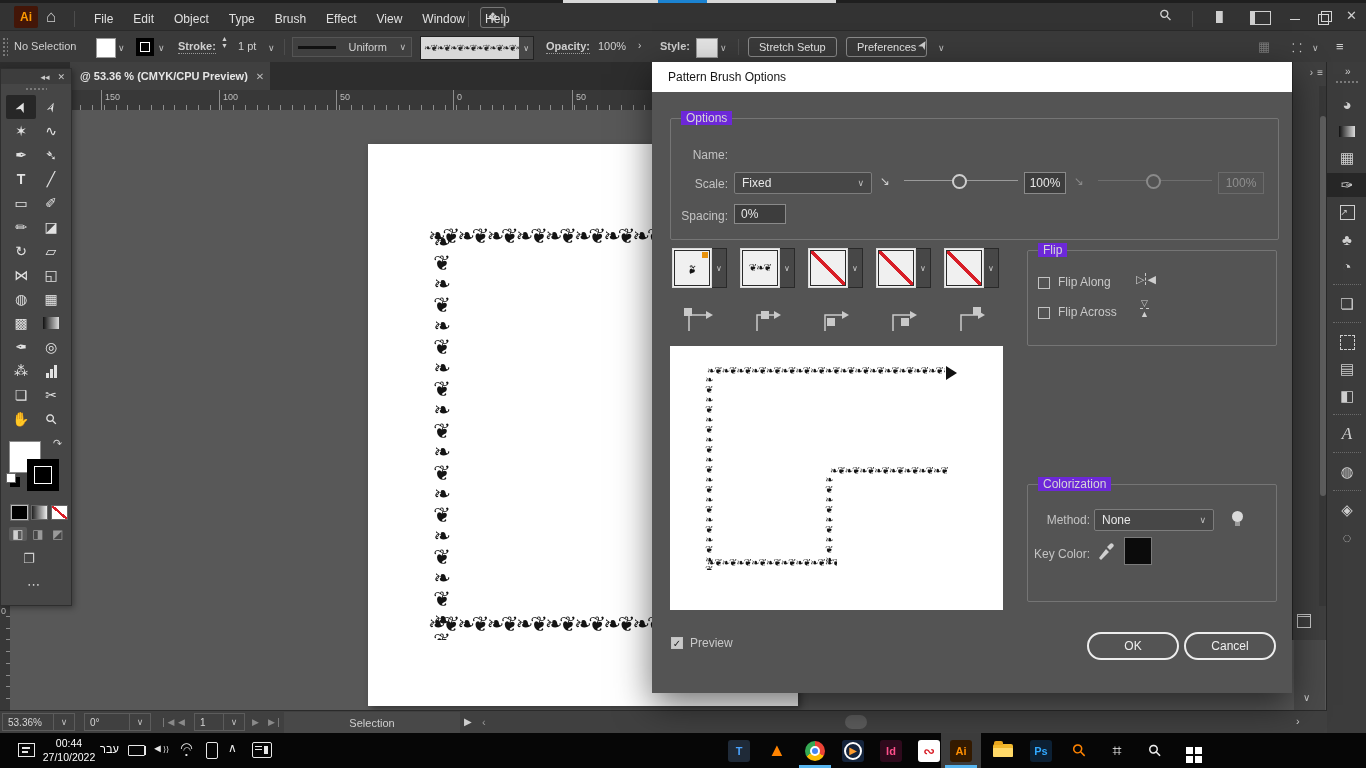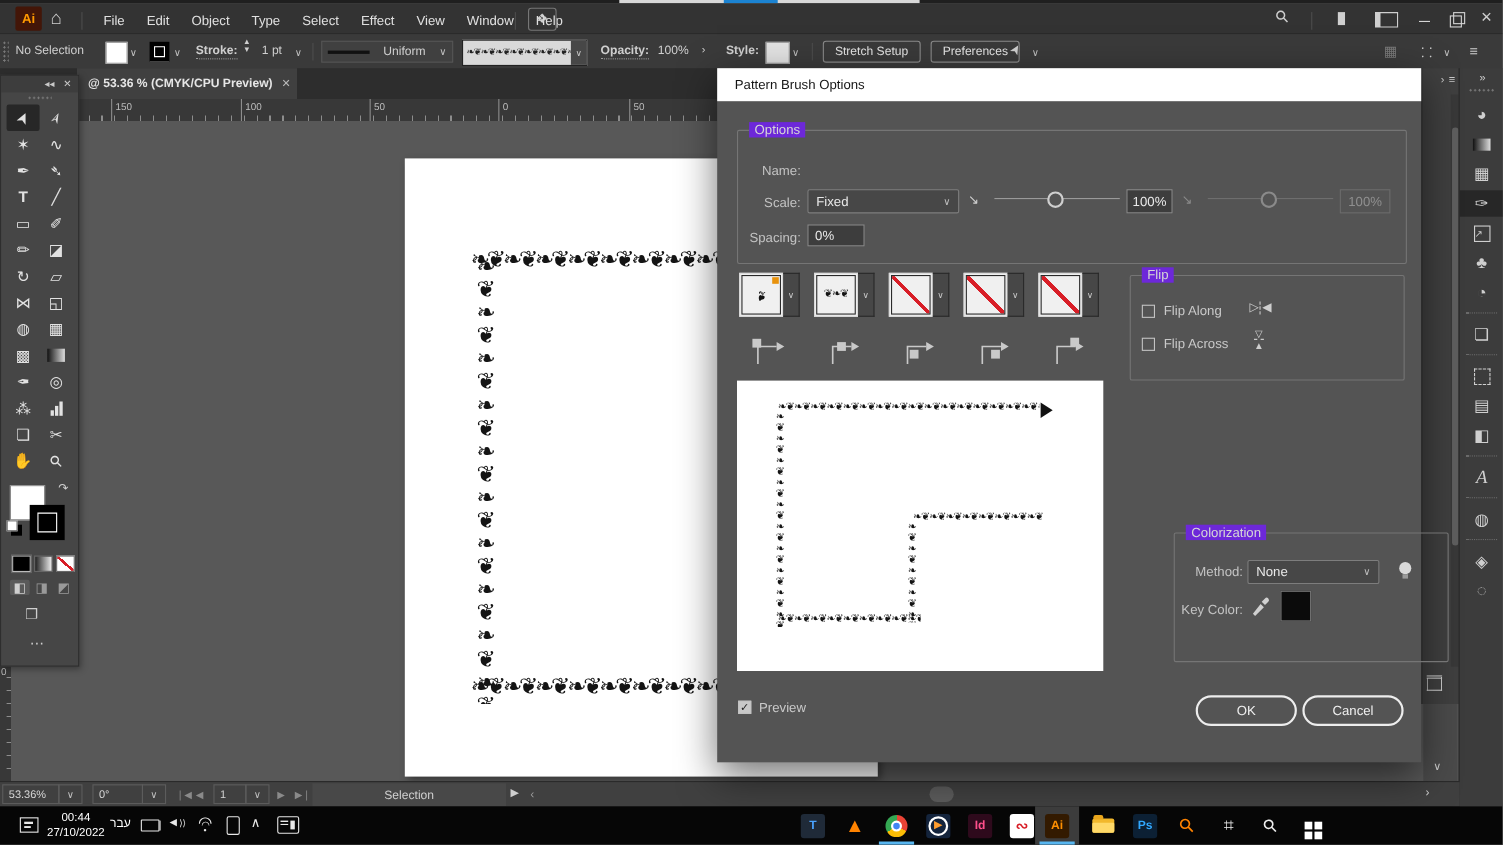--- a/index.html
+++ b/index.html
@@ -103,21 +103,21 @@
 
 <div id="menubar" class="abs">
   <div class="abs" style="left:14px;top:3px;width:24px;height:22px;background:#431608;border-radius:2px;color:#ff9a00;font-weight:bold;font-size:12px;text-align:center;line-height:22px;">Ai</div>
   <span class="abs ic" style="left:46px;top:4px;font-size:17px;">⌂</span>
   <span class="abs vsep" style="left:74px;top:8px;"></span>
   <div id="menus" class="abs row">
     <span class="menu">File</span>
     <span class="menu">Edit</span>
     <span class="menu">Object</span>
     <span class="menu">Type</span>
-    <span class="menu">Select</span>
+    <span class="menu">Brush</span>
     <span class="menu">Effect</span>
     <span class="menu">View</span>
     <span class="menu">Window</span>
     <span class="menu">Help</span>
   </div>
   <span class="abs vsep" style="left:468px;top:8px;"></span>
   <span class="abs ic" style="left:480px;top:4px;width:24px;height:19px;border:1px solid #777;border-radius:3px;font-size:12px;line-height:19px;">❖</span>
   <span class="abs ic" style="left:1160px;top:3px;font-size:15px;transform:rotate(-45deg);">⚲</span>
   <span class="abs vsep" style="left:1192px;top:8px;"></span>
   <span class="abs" style="left:1216px;top:8px;width:15px;height:12px;background:#cfcfcf;clip-path:polygon(0 0,45% 0,45% 100%,0 100%);box-shadow:8px 0 0 -1px #8a8a8a;"></span>
@@ -358,21 +358,21 @@
   <div class="abs" style="left:18px;top:284px;width:333px;height:264px;background:#fff;">
     <div class="abs orn" style="left:37px;top:20px;width:238px;height:14px;font-size:10px;letter-spacing:-1px;">❧❦❧❦❧❦❧❦❧❦❧❦❧❦❧❦❧❦❧❦❧❦❧❦❧❦❧❦❧❦❧❦❧❦❧❦❧❦❧❦❧❦❧❦</div>
     <span class="arrowhead" style="left:276px;top:20px;"></span>
     <div class="abs orn vorn" style="left:30px;top:28px;width:14px;height:196px;font-size:10px;letter-spacing:-1px;">❧❦❧❦❧❦❧❦❧❦❧❦❧❦❧❦❧❦❧❦❧❦❧❦❧❦❧❦❧❦❧❦❧❦❧❦❧❦❧❦❧❦❧❦</div>
     <div class="abs orn" style="left:37px;top:212px;width:130px;height:14px;font-size:10px;letter-spacing:-1px;">❧❦❧❦❧❦❧❦❧❦❧❦❧❦❧❦❧❦❧❦❧❦❧❦❧❦❧❦❧❦❧❦❧❦❧❦❧❦❧❦❧❦❧❦</div>
     <div class="abs orn vorn" style="left:150px;top:128px;width:14px;height:92px;font-size:10px;letter-spacing:-1px;">❧❦❧❦❧❦❧❦❧❦❧❦❧❦❧❦❧❦❧❦❧❦❧❦❧❦❧❦❧❦❧❦❧❦❧❦❧❦❧❦❧❦❧❦</div>
     <div class="abs orn" style="left:160px;top:120px;width:118px;height:14px;font-size:10px;letter-spacing:-1px;">❧❦❧❦❧❦❧❦❧❦❧❦❧❦❧❦❧❦❧❦❧❦❧❦❧❦❧❦❧❦❧❦❧❦❧❦❧❦❧❦❧❦❧❦</div>
   </div>
 
 
-  <div class="fs" style="left:375px;top:422px;width:248px;height:116px;margin-left:40px;">
+  <div class="fs" style="left:375px;top:422px;width:248px;height:116px;">
     <span class="legend">Colorization</span>
     <span class="dlabel" style="left:4px;top:28px;width:58px;">Method:</span>
     <div class="ddrop" style="left:66px;top:24px;width:120px;height:22px;">
       <span>None</span>
       <span class="chev">∨</span>
     </div>
     <span class="bulb" style="left:204px;top:26px;"></span>
     <span class="dlabel" style="left:0px;top:62px;width:62px;">Key Color:</span>
     <svg class="abs" style="left:68px;top:56px;" width="18" height="20">
       <path d="M3,17 L10,8 L13,11 L5,19 Z M11,6 L14,3 a2,2 0 1 1 3,3 L14,9 Z" fill="#d0d0d0"></path>

